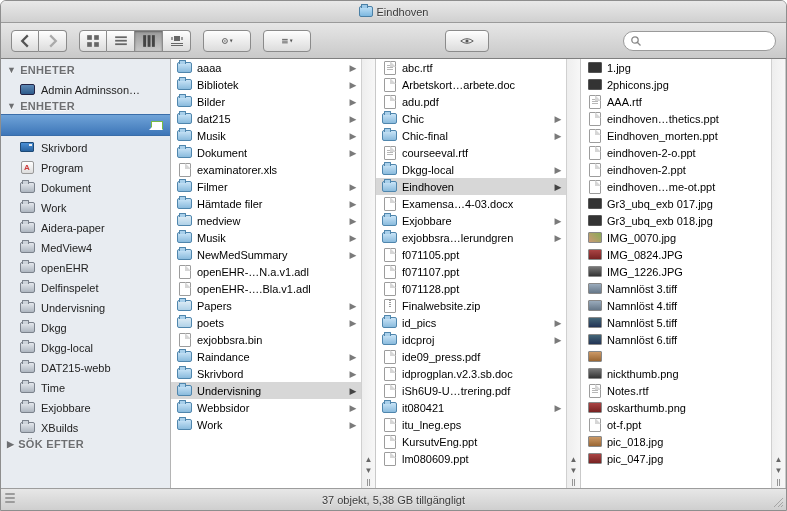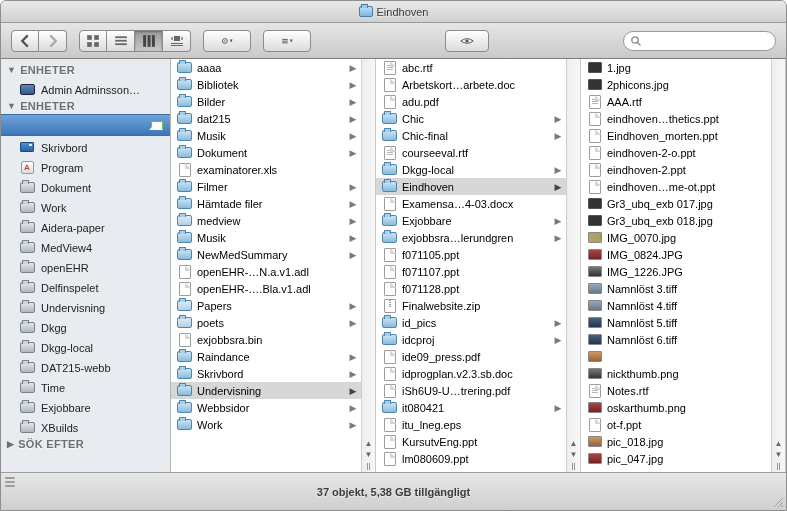--- a/index.html
+++ b/index.html
@@ -33,21 +33,21 @@
 .col { flex: 1; border-right: 1px solid #c9c9c9; overflow-y: hidden; position: relative; display: flex; }
 .col-inner { flex: 1; overflow: hidden; }
 .col .scrollbar { width: 14px; background: linear-gradient(to right, #eee, #f7f7f7); border-left: 1px solid #d0d0d0; display: flex; flex-direction: column; align-items: center; justify-content: flex-end; gap: 1px; padding-bottom: 2px; }
 .col .scrollbar .arr { width: 10px; height: 10px; display: flex; align-items: center; justify-content: center; color: #666; font-size: 8px; }
 .row { display: flex; align-items: center; gap: 5px; height: 17px; padding: 0 4px 0 6px; white-space: nowrap; }
 .row .ico { width: 15px; height: 13px; flex-shrink: 0; display: flex; align-items: center; justify-content: center; }
 .row .name { flex: 1; overflow: hidden; text-overflow: ellipsis; font-size: 11px; color: #000; }
 .row .arr { width: 8px; text-align: center; color: #7a7a7a; font-size: 9px; }
 .row.sel { background: #d7d7d7; }
 .row.sel .arr { color: #444; }
-.statusbar { height: 38px; background: linear-gradient(#e7e7e7, #cfcfcf); border-top: 1px solid #9d9d9d; display: flex; align-items: center; justify-content: center; font-size: 11px; color: #3b3b3b; text-shadow: 0 1px 0 rgba(255,255,255,.5); position: relative; font-weight: bold; }
+.statusbar { height: 22px; background: linear-gradient(#e7e7e7, #cfcfcf); border-top: 1px solid #9d9d9d; display: flex; align-items: center; justify-content: center; font-size: 11px; color: #3b3b3b; text-shadow: 0 1px 0 rgba(255,255,255,.5); position: relative; }
 .statusbar .resize { position: absolute; right: 2px; bottom: 2px; width: 12px; height: 12px; opacity: .5; }
 .sb-lines { position: absolute; left: 4px; top: 4px; width: 10px; height: 14px; display: flex; flex-direction: column; gap: 2px; }
 .sb-lines span { height: 2px; background: #9c9c9c; border-radius: 1px; }
 
 
 .ic-folder { width: 15px; height: 11px; background: linear-gradient(#c9e4f7,#8abbdd); border: 1px solid #4f86ad; border-radius: 2px; position: relative; }
 .ic-folder::before { content: ""; position: absolute; top: -3px; left: 1px; width: 5px; height: 3px; background: #a9d0eb; border: 1px solid #4f86ad; border-bottom: none; border-radius: 1px 1px 0 0; }
 .ic-folder.translucent { background: linear-gradient(#d6e8f3cc,#9cc6e2cc); }
 .ic-doc { width: 12px; height: 14px; background: #fff; border: 1px solid #9c9c9c; border-radius: 1px; position: relative; }
 .ic-doc::after { content: ""; position: absolute; right: -1px; top: -1px; border: 3px solid transparent; border-left-color: #d6d6d6; border-bottom-color: #d6d6d6; }

